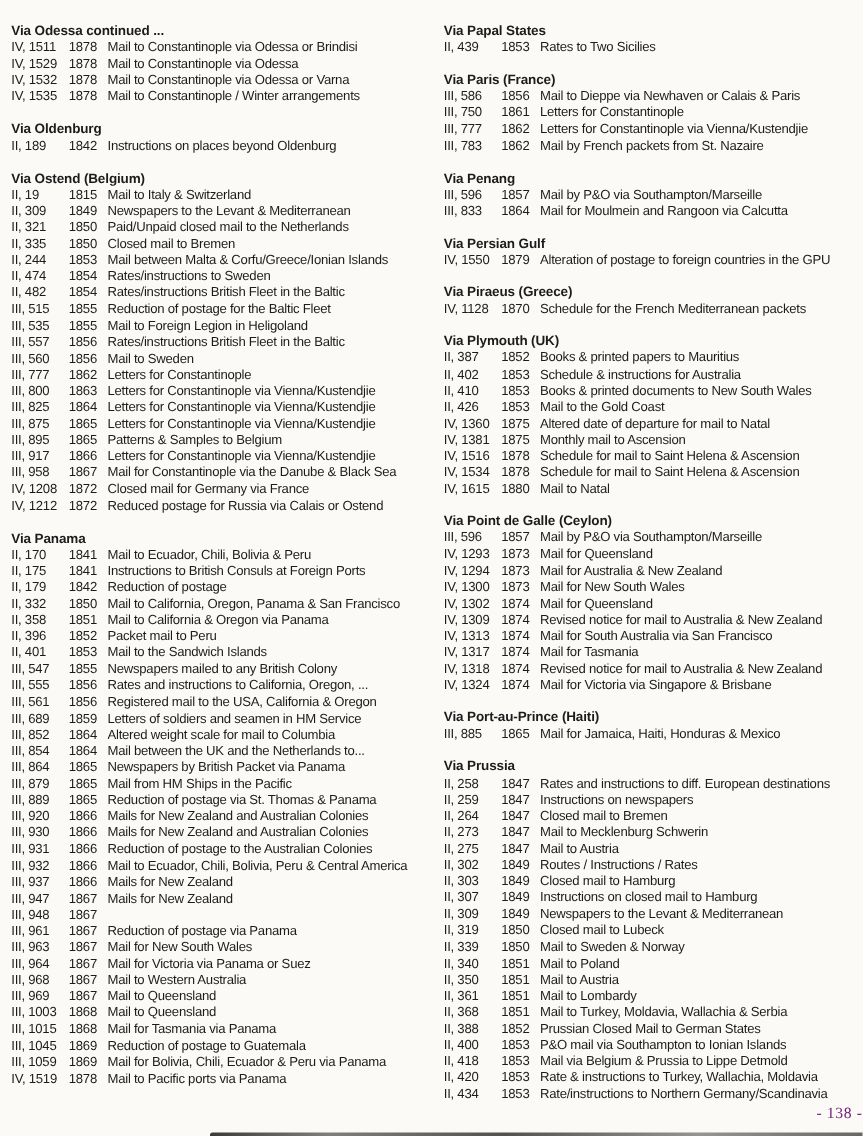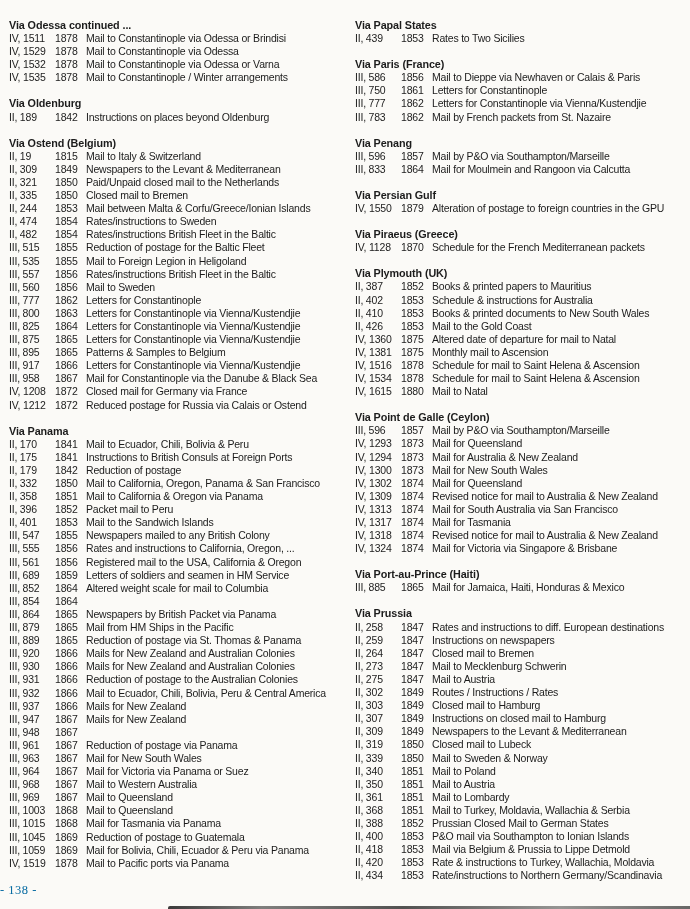--- a/index.html
+++ b/index.html
@@ -42,24 +42,24 @@
     white-space: nowrap;
   }
   .entry-ref  { flex: none; width: 46px; }
   .entry-year { flex: none; width: 31px; }
   .entry-desc { flex: 1; overflow: hidden; }
   .footer {
     position: absolute;
     left: 0;
     right: 0;
     bottom: 11px;
-    text-align: left;
+    text-align: right;
     font-family: "Liberation Serif", serif;
     font-size: 12.5px;
-    color: #0369a1;
+    color: #701a75;
     letter-spacing: 0.5px;
   }
   .scan-edge {
     position: absolute;
     bottom: 0;
     left: 168px;
     right: 0;
     height: 3px;
     background: linear-gradient(90deg,
       rgba(25,25,25,0.85) 0%,
@@ -267,20 +267,21 @@
           <span class="entry-desc">Letters of soldiers and seamen in HM Service</span>
         </div>
         <div class="entry">
           <span class="entry-ref">III, 852</span>
           <span class="entry-year">1864</span>
           <span class="entry-desc">Altered weight scale for mail to Columbia</span>
         </div>
         <div class="entry">
           <span class="entry-ref">III, 854</span>
           <span class="entry-year">1864</span>
+          <span class="entry-desc">Mail between the UK and the Netherlands to...</span>
         </div>
         <div class="entry">
           <span class="entry-ref">III, 864</span>
           <span class="entry-year">1865</span>
           <span class="entry-desc">Newspapers by British Packet via Panama</span>
         </div>
         <div class="entry">
           <span class="entry-ref">III, 879</span>
           <span class="entry-year">1865</span>
           <span class="entry-desc">Mail from HM Ships in the Pacific</span>

